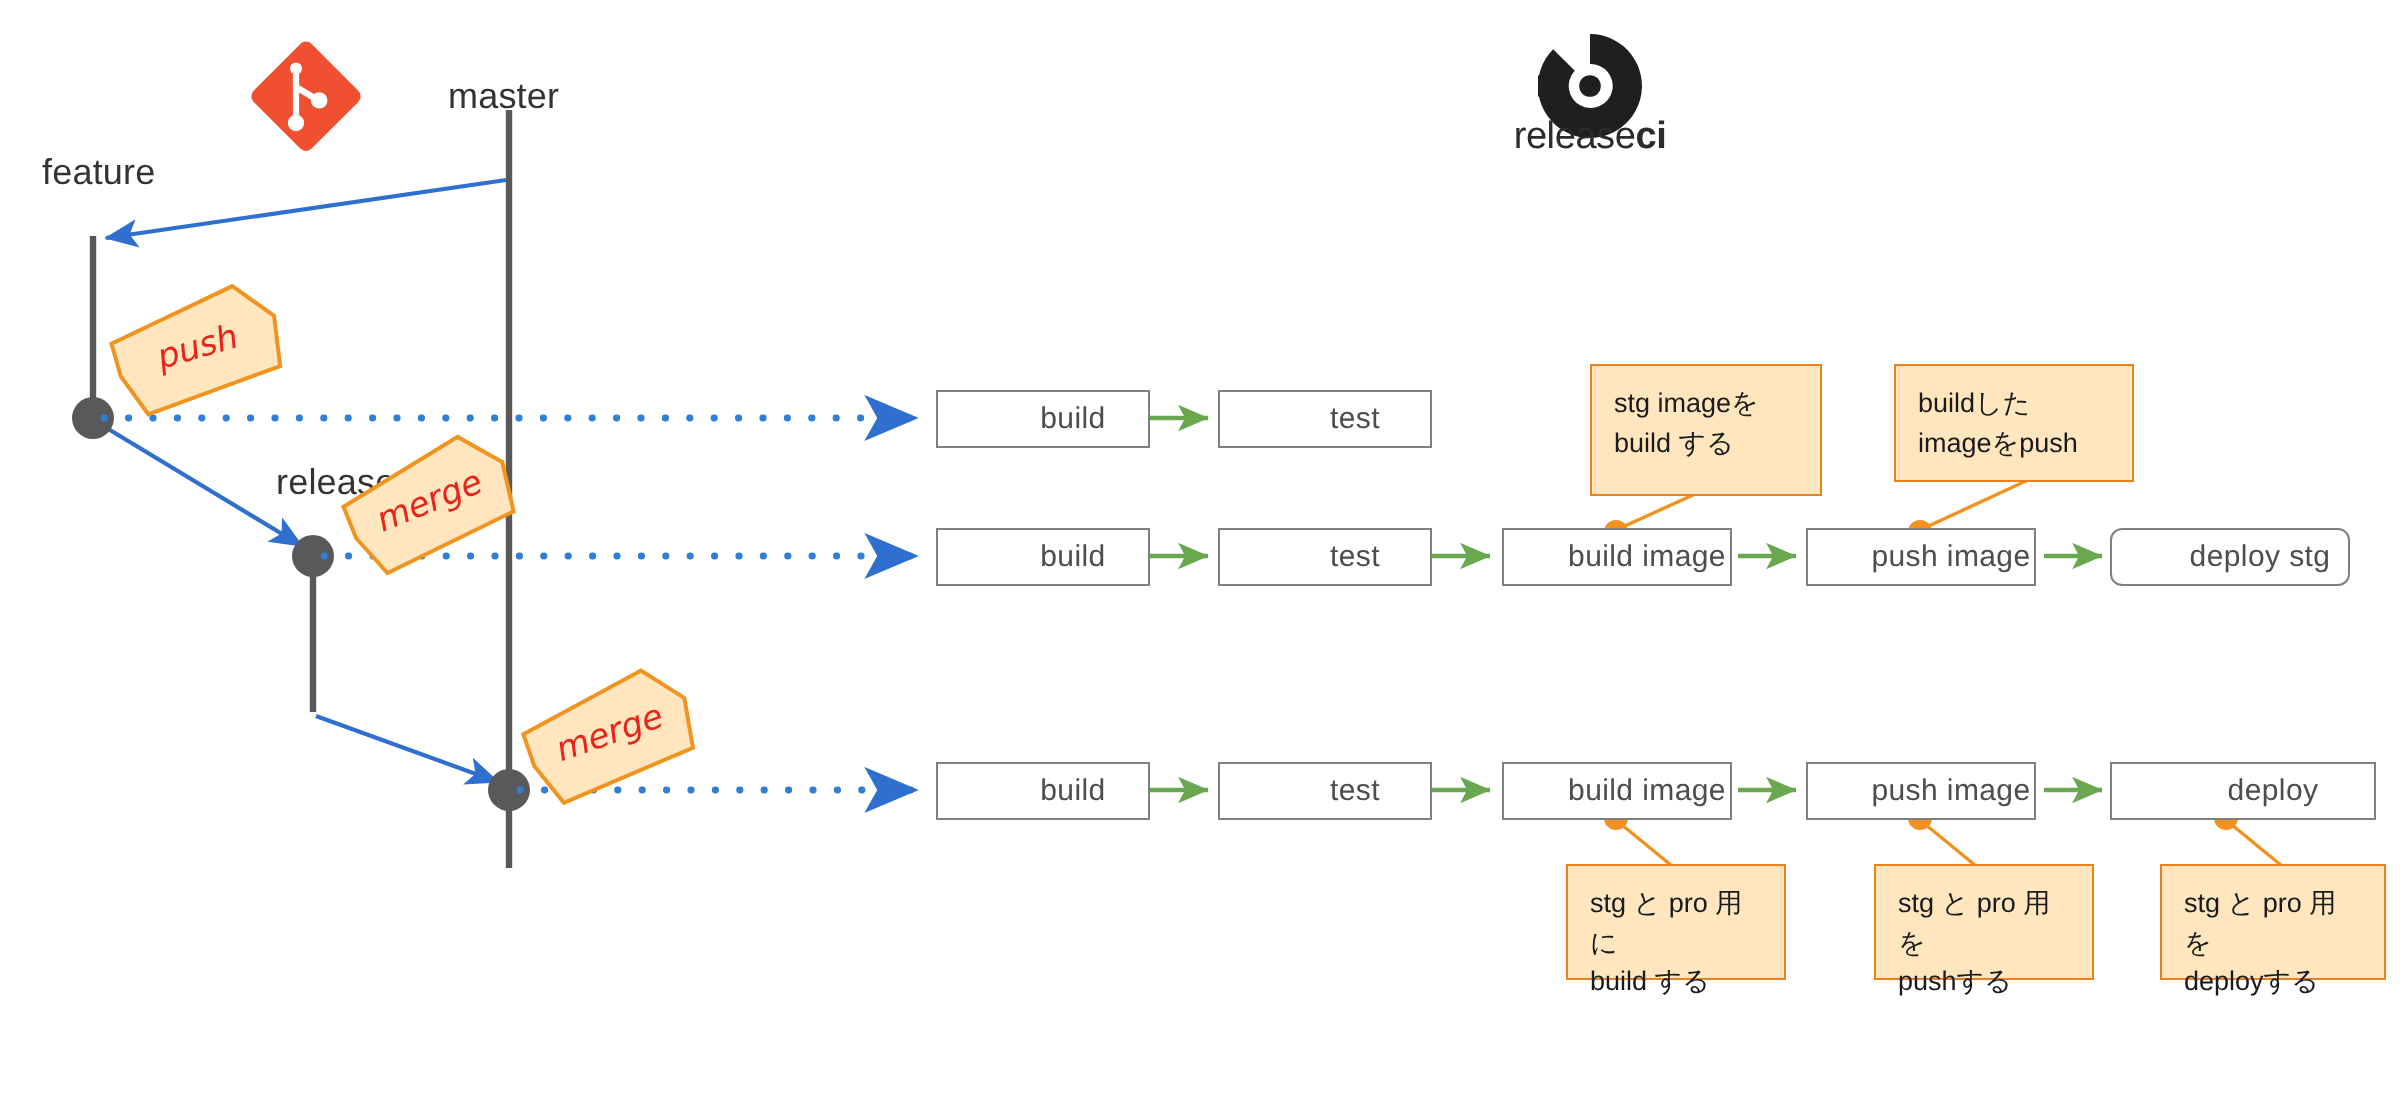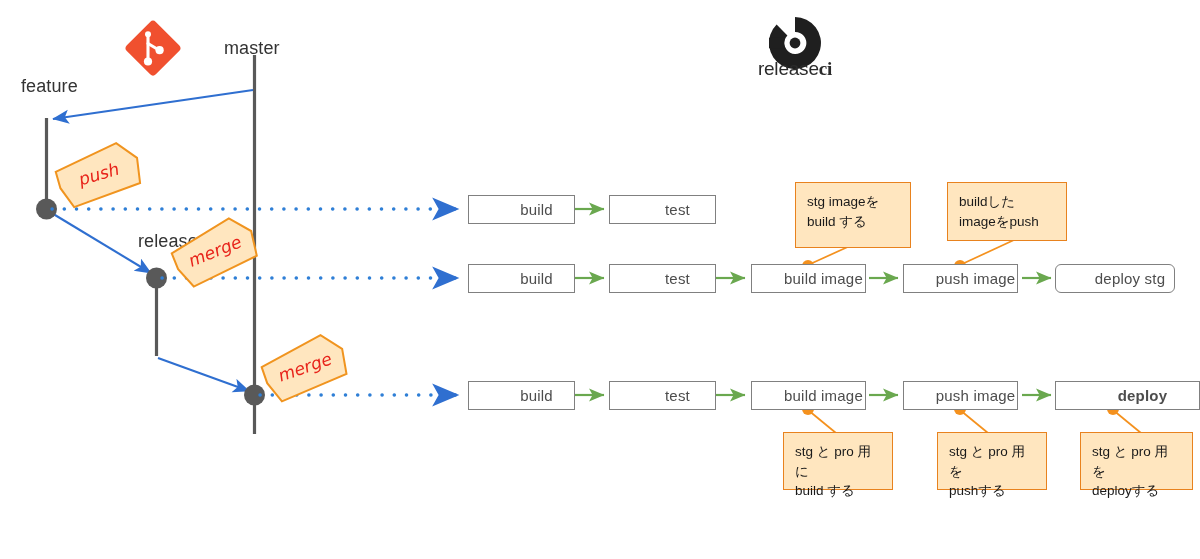--- a/index.html
+++ b/index.html
@@ -85,21 +85,21 @@
   #git-logo { position: absolute; left: 124px; top: 19px; width: 58px; height: 58px; }
 
   
   #circleci-logo { position: absolute; left: 740px; top: 14px; width: 110px; height: 66px; }
   #circleci-wordmark {
     position: absolute; left: 740px; top: 58px; width: 110px;
     text-align: center;
     font-size: 19px; color: #2b2b2b;
     letter-spacing: -0.2px;
   }
-  #circleci-wordmark b { font-weight: 700; font-family: Liberation Serif, serif; }
+  #circleci-wordmark b { font-weight: 700; }
 </style>
 </head>
 <body>
 
 <div id="canvas">
 
   <div id="git-logo">
     <svg viewBox="0 0 58 58" width="58" height="58">
       <rect x="8.6" y="8.6" width="41" height="41" rx="4" ry="4" transform="rotate(45 29 29)" fill="#f0502f"></rect>
       <g stroke="#ffffff" stroke-width="3.1" fill="none" stroke-linecap="round">
@@ -209,21 +209,21 @@
   <div class="job-box" style="left:468px; top:264px; width:107px; height:29px;">build</div>
   <div class="job-box" style="left:609px; top:264px; width:107px; height:29px;">test</div>
   <div class="job-box" style="left:751px; top:264px; width:115px; height:29px;">build image</div>
   <div class="job-box" style="left:903px; top:264px; width:115px; height:29px;">push image</div>
   <div class="job-box" style="left:1055px; top:264px; width:120px; height:29px;border-radius:6px;">deploy stg</div>
 
   <div class="job-box" style="left:468px; top:381px; width:107px; height:29px;">build</div>
   <div class="job-box" style="left:609px; top:381px; width:107px; height:29px;">test</div>
   <div class="job-box" style="left:751px; top:381px; width:115px; height:29px;">build image</div>
   <div class="job-box" style="left:903px; top:381px; width:115px; height:29px;">push image</div>
-  <div class="job-box" style="left:1055px; top:381px; width:145px; height:29px;font-weight:bold;">deploy</div>
+  <div class="job-box" style="left:1055px; top:381px; width:133px; height:29px;">deploy</div>
 
   <div class="note-box" style="left:795px; top:182px; width:116px; height:66px;">stg imageを
 build する</div>
   <div class="note-box" style="left:947px; top:182px; width:120px; height:59px;">buildした
 imageをpush</div>
 
   <div class="note-box" style="left:783px; top:432px; width:110px; height:58px;">stg と pro 用に
 build する</div>
   <div class="note-box" style="left:937px; top:432px; width:110px; height:58px;">stg と pro 用を
 pushする</div>

